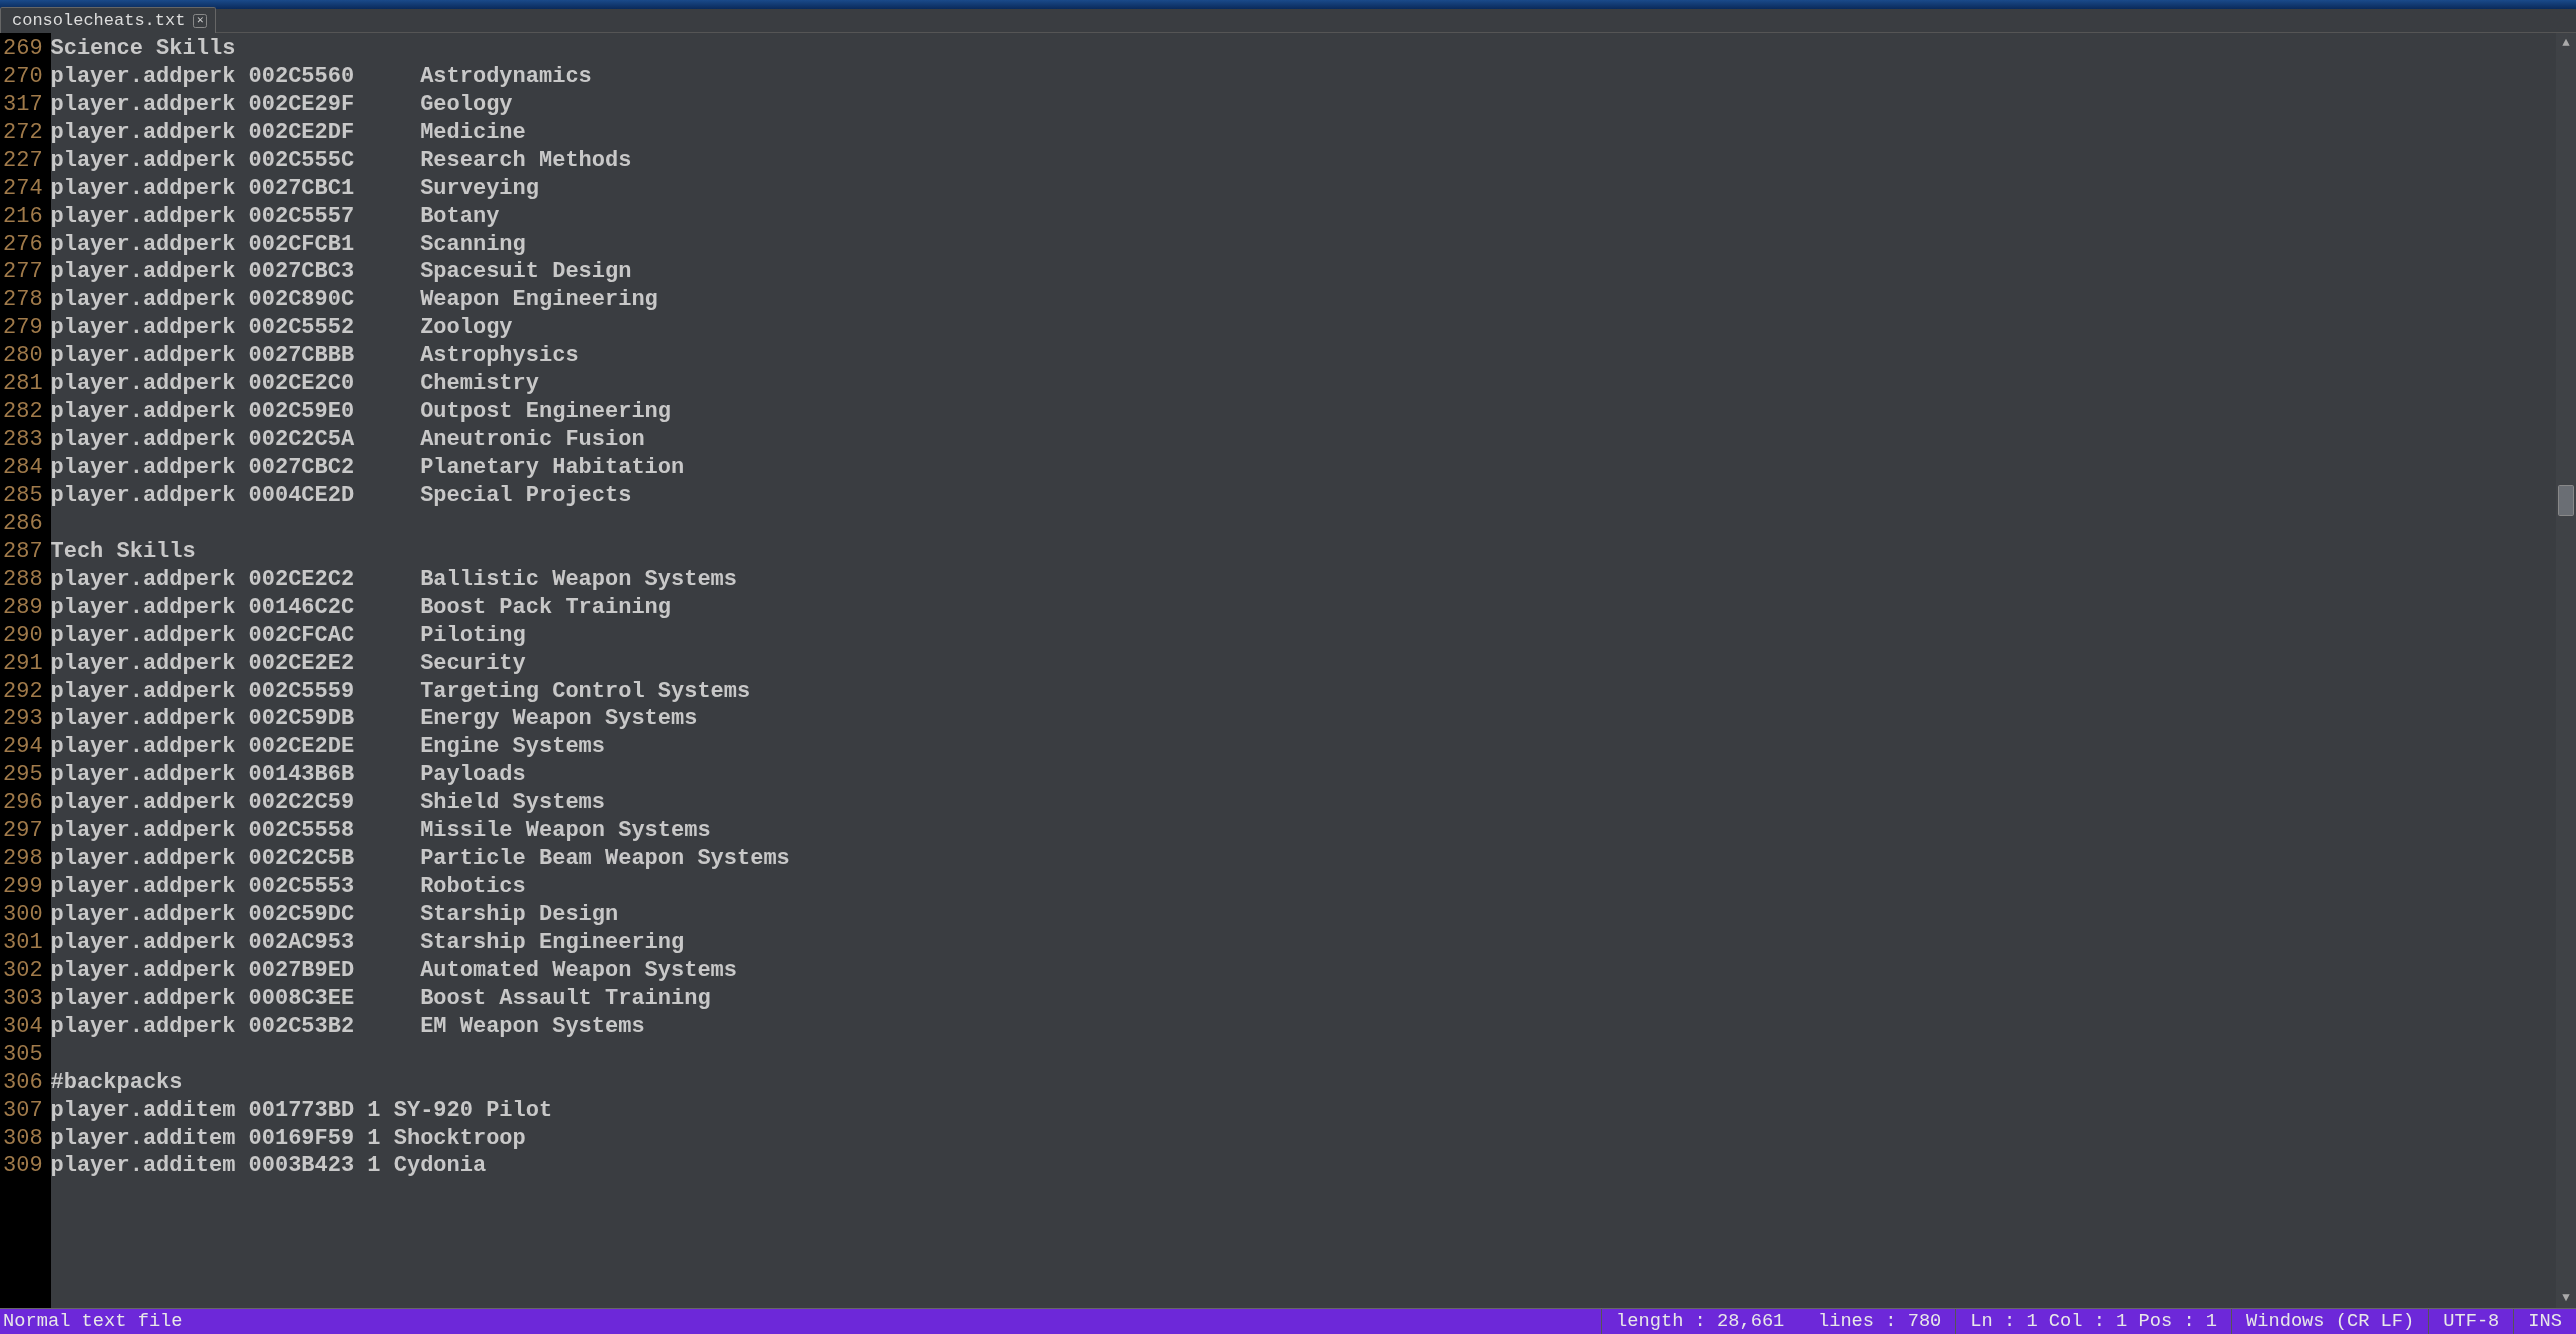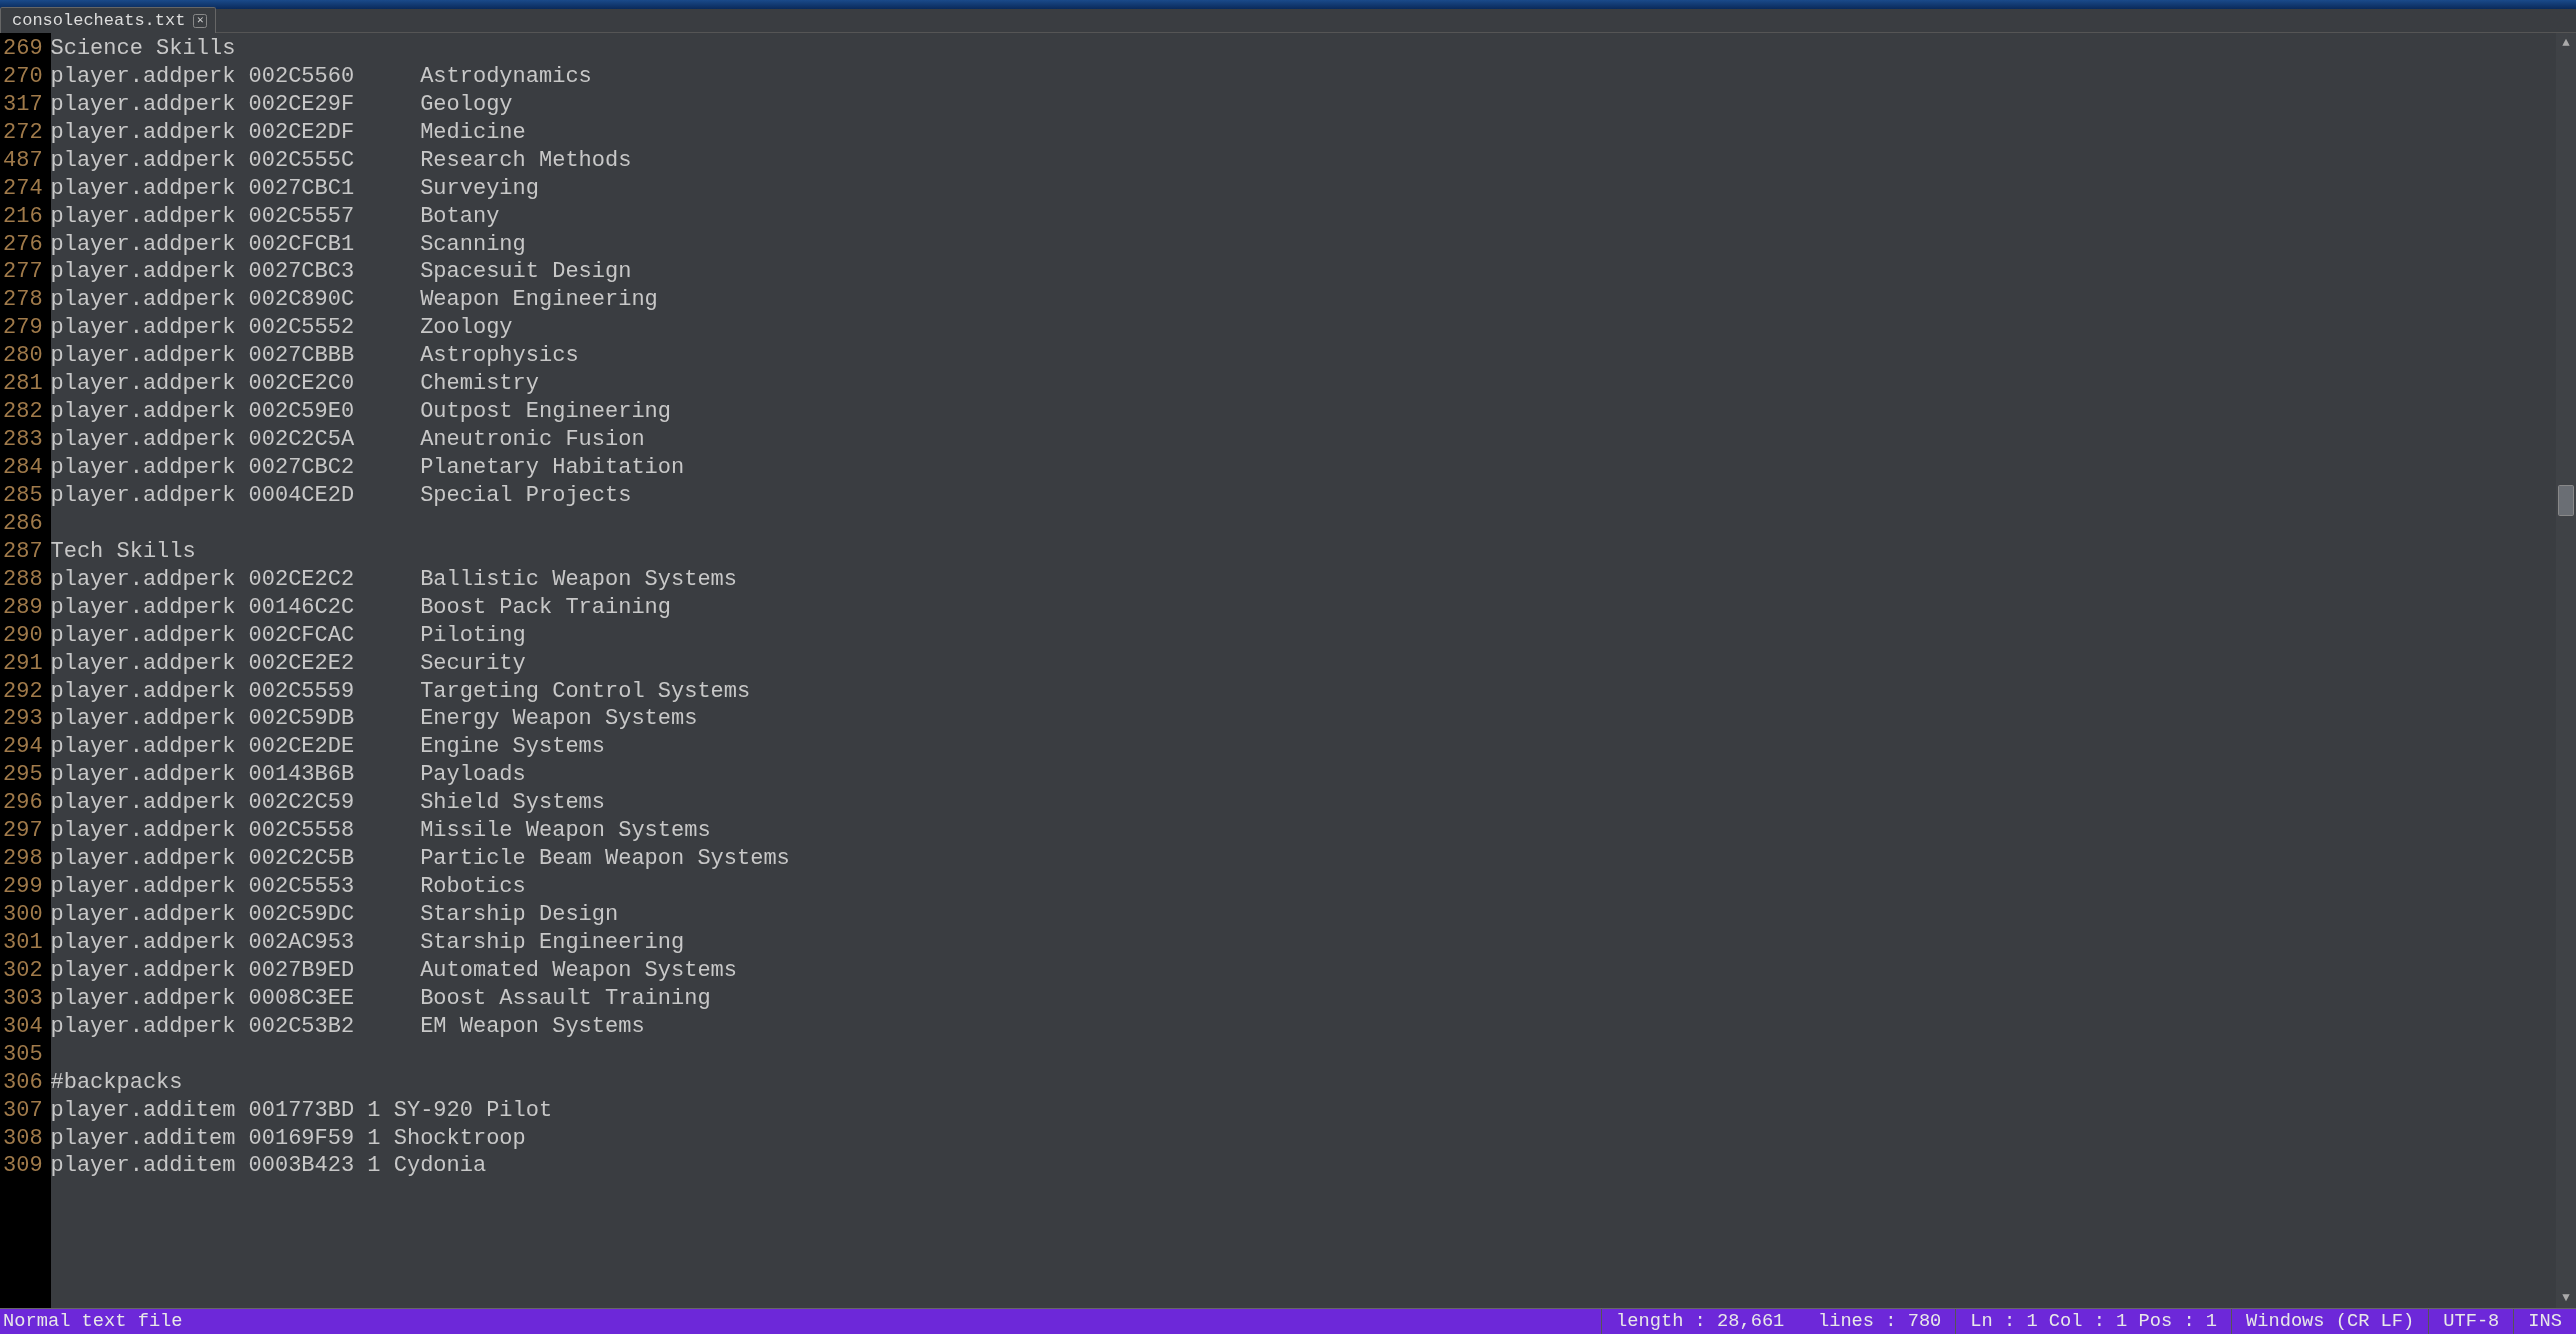--- a/index.html
+++ b/index.html
@@ -66,20 +66,21 @@
     user-select: none;
     line-height: 1.27;
     padding-top: 1.6px;
   }
   .code {
     flex: 1;
     white-space: pre;
     line-height: 1.27;
     padding-top: 1.6px;
     color: #c8c8c8;
+    font-weight: bold;
   }
   .scrollbar {
     width: 20px;
     background: #3f4246;
     display: flex;
     flex-direction: column;
     justify-content: space-between;
   }
   .sb-btn {
     height: 20px;
@@ -134,21 +135,21 @@
     <span class="tab-close">✕</span>
   </div>
 </div>
 
 <div class="editor-area">
   <div class="gutter" id="gutter">
       <div>269</div>
       <div>270</div>
       <div>317</div>
       <div>272</div>
-      <div>487</div>
+      <div>227</div>
       <div>274</div>
       <div>216</div>
       <div>276</div>
       <div>277</div>
       <div>278</div>
       <div>279</div>
       <div>280</div>
       <div>281</div>
       <div>282</div>
       <div>283</div>

